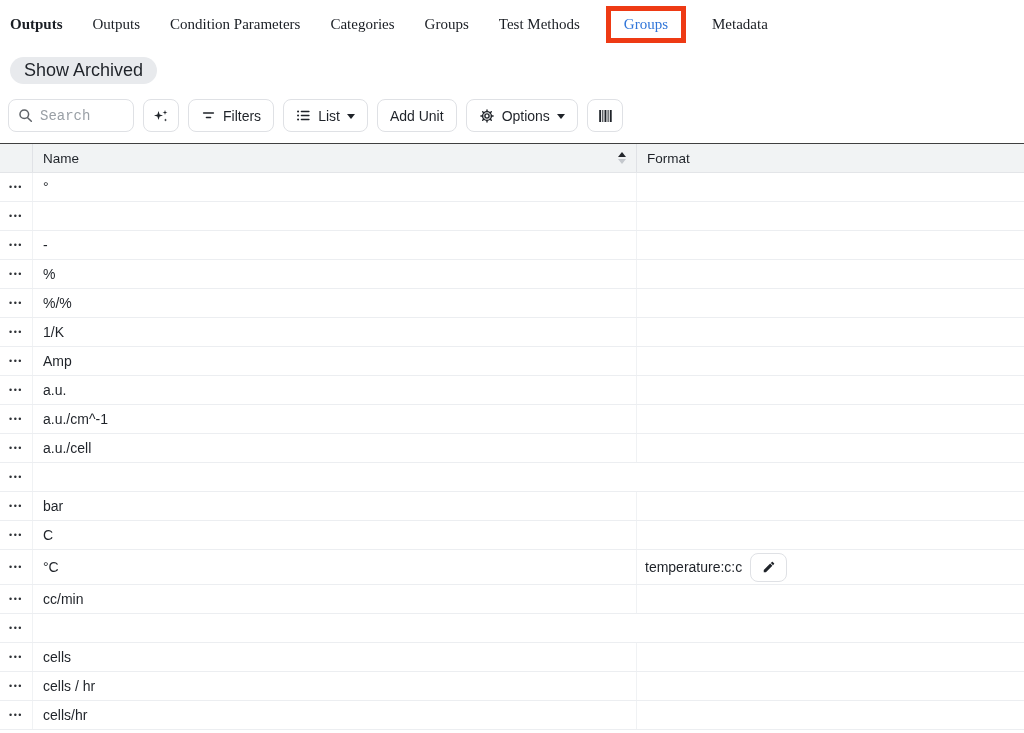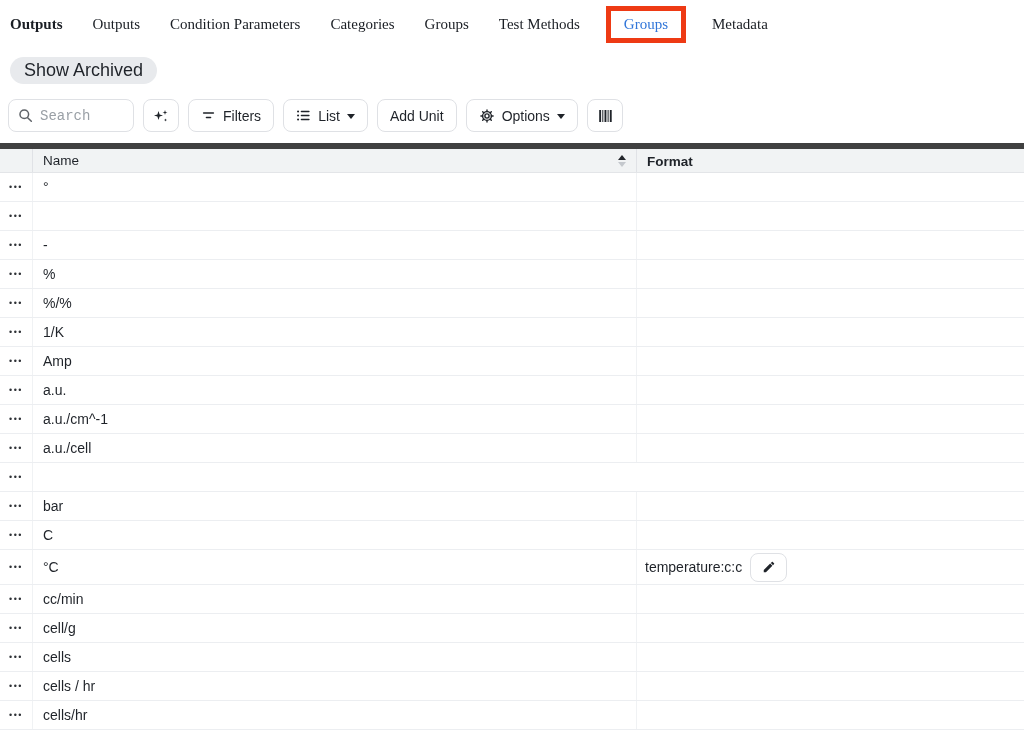--- a/index.html
+++ b/index.html
@@ -56,30 +56,30 @@
     width: 0; height: 0; display: inline-block;
     border-left: 4px solid transparent; border-right: 4px solid transparent;
     border-top: 5px solid #1f2329; margin-top: 1px;
   }
 
   
   .table { margin-top: 11px; width: 1024px; }
   .thead {
     display: flex; height: 30px; align-items: stretch;
     background: var(--header_bg, #f1f3f4);
-    border-top: 6px solid #404040; border-bottom: 1px solid #e3e5e8;
+    border-top: 1px solid #404040; border-bottom: 1px solid #e3e5e8;
     font-size: 13.5px; font-weight: 500;
   }
   .th { display: flex; align-items: center; }
   .th.actions { width: 33px; border-right: 1px solid #e0e2e6; }
   .th.name {
     width: 604px; justify-content: space-between; padding: 0 10px;
     border-right: 1px solid #e0e2e6; cursor: pointer;
   }
-  .th.format { flex: 1; padding: 12px 10px; font-weight: bold; }
+  .th.format { flex: 1; padding: 12px 10px; }
   .sort { display: flex; flex-direction: column; gap: 2px; align-items: center; cursor: pointer; }
   .sort .up   { width:0; height:0; border-left:4px solid transparent; border-right:4px solid transparent; border-bottom:5px solid #23262b; }
   .sort .down { width:0; height:0; border-left:4px solid transparent; border-right:4px solid transparent; border-top:5px solid #c4c8cd; }
 
   .tr { display: flex; height: 29px; align-items: stretch; border-bottom: 1px solid var(--row_border, #eceef1); font-size: 14px; background: #fff; }
   .tr.tall { height: 35px; }
   .td { display: flex; align-items: center; }
   .td.actions { width: 33px; justify-content: center; border-right: 1px solid #f0f2f4; }
   .td.name { width: 604px; padding: 0 10px; border-right: 1px solid #f0f2f4; }
   .td.format { flex: 1; padding: 0 8px; gap: 8px; }
@@ -356,21 +356,20 @@
       <button class="dots">•••</button>
     </div>
     <div class="td name">cc/min</div>
     <div class="td format"></div>
   </div>
 
   <div class="tr">
     <div class="td actions">
       <button class="dots">•••</button>
     </div>
-    <div class="td name">cell/g</div>
     <div class="td format"></div>
   </div>
 
   <div class="tr">
     <div class="td actions">
       <button class="dots">•••</button>
     </div>
     <div class="td name">cells</div>
     <div class="td format"></div>
   </div>

